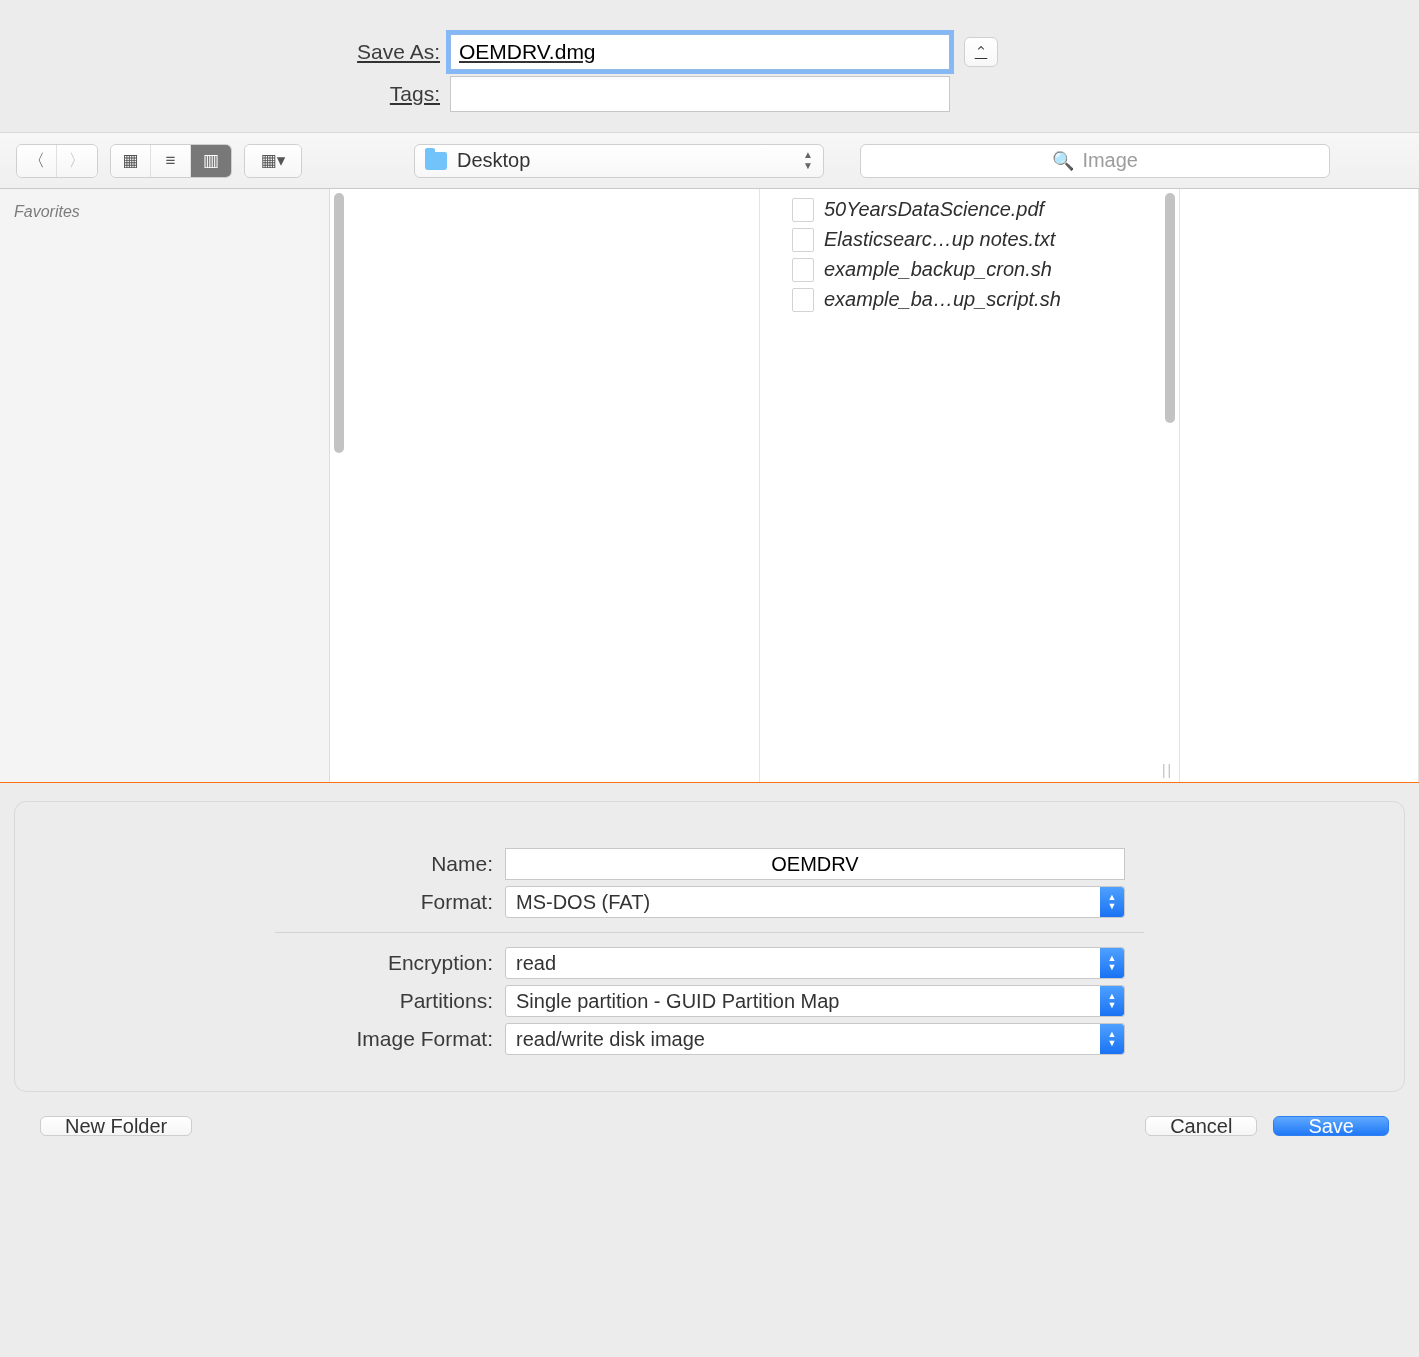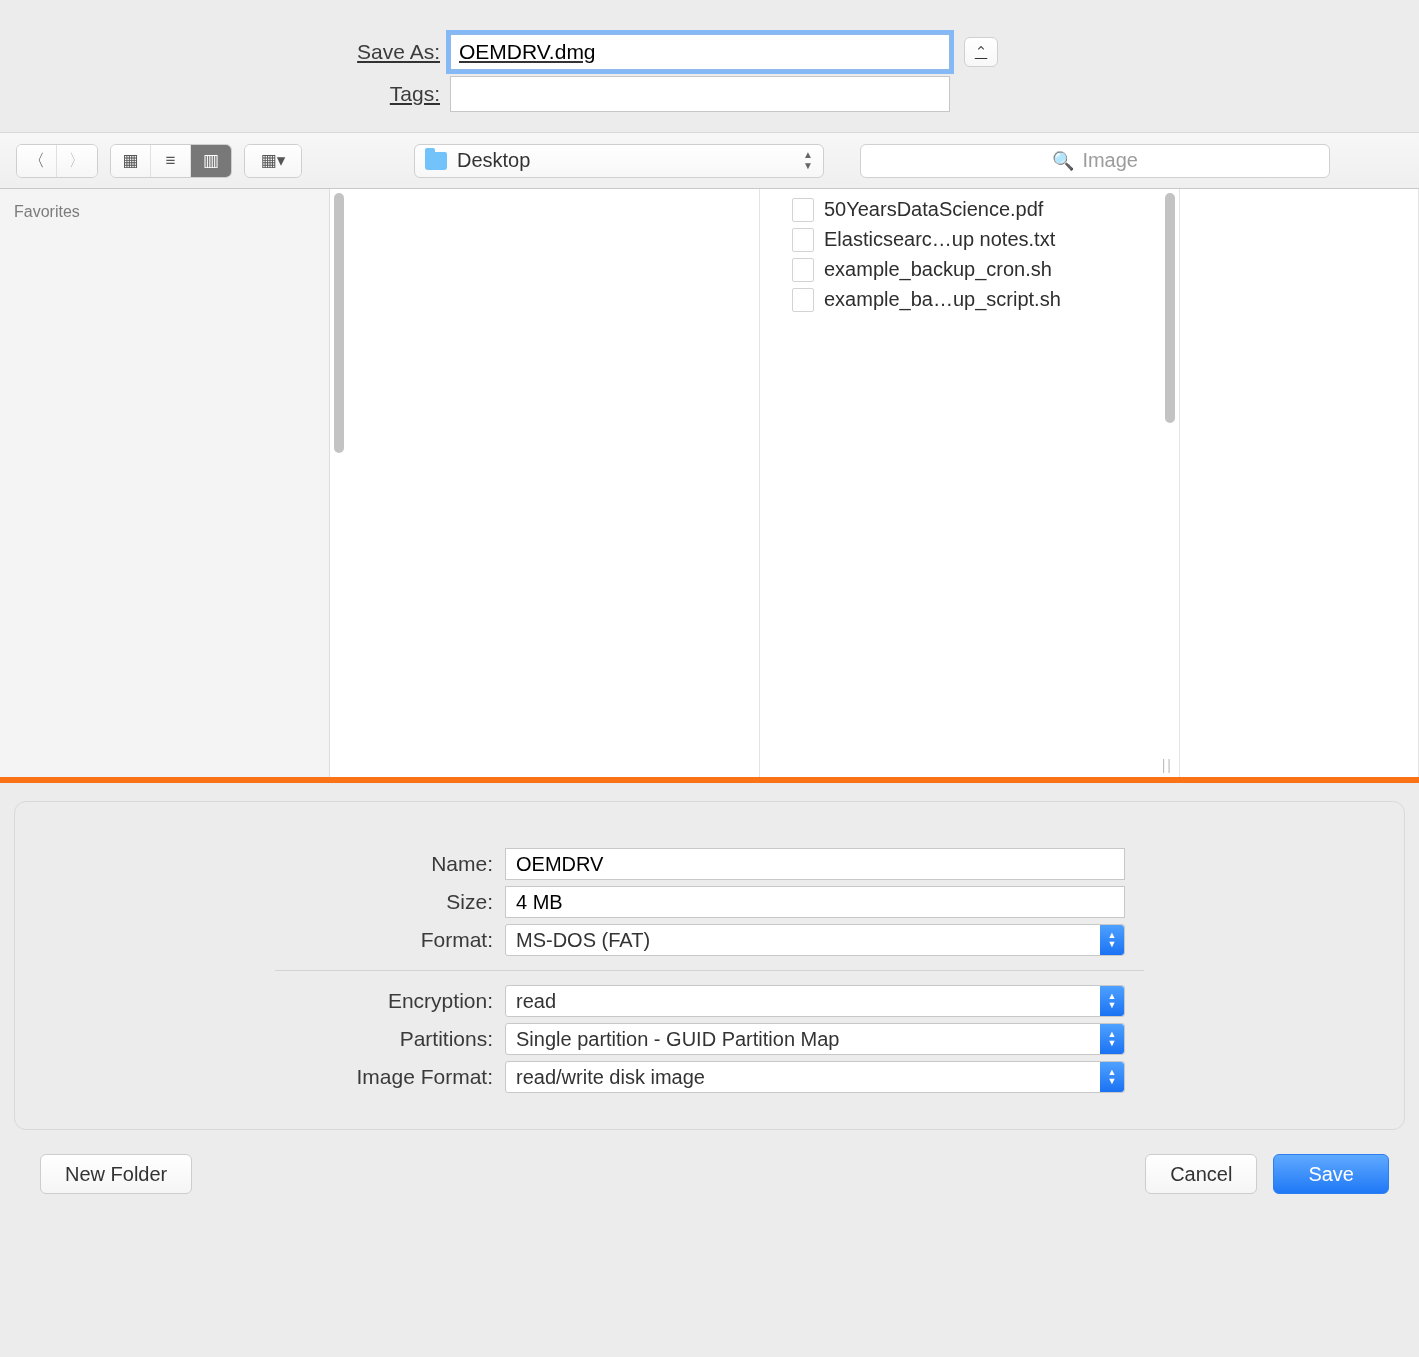--- a/index.html
+++ b/index.html
@@ -124,21 +124,22 @@
     font-size:20px;
     margin-left: 24px;
     max-width:470px;
   }
   .search-box .mag { margin-right:8px; font-size:18px; }
   
   .browser {
     height: 594px;
     background:#fff;
     display:flex;
-    border-bottom:6px solid #f97316;
+    border-bottom:1px solid #f97316;
+    font-style:italic;
   }
   .sidebar {
     width: 330px;
     background:#f5f4f5;
     border-right:1px solid #dcdcdc;
     padding: 14px 14px;
   }
   .sidebar-header {
     font-size: 16px; color:#7c7c7c; font-weight:500;
   }
@@ -188,20 +189,21 @@
     font-size:21px;
     color:#3a3a3a;
   }
   .opt-input {
     width: 620px;
     height: 32px;
     border:1px solid #c8c8c8;
     background:#fff;
     font-size:20px;
     padding: 0 10px;
+    text-align: center;
   }
   .opt-select {
     width: 620px;
     height: 32px;
     border:1px solid #c8c8c8;
     background:#fff;
     font-size:20px;
     padding: 0 10px;
     position:relative;
     display:flex;align-items:center;
@@ -220,21 +222,21 @@
     height:1px;background:#d3d3d3;
     margin: 14px 260px 14px 260px;
   }
   
   .footer {
     display:flex;
     align-items:center;
     padding: 24px 30px 0 40px;
   }
   .btn {
-    height: 40px;
+    height: 20px;
     padding: 0 24px;
     border:1px solid #cdcdcd;
     border-radius:6px;
     background: linear-gradient(#fff,#f5f5f5);
     font-size:20px;
     color:#333;
     display:flex;align-items:center;justify-content:center;text-align:center;
   }
   .btn.primary {
     background: linear-gradient(#5fa9ff,#1f78f6);
@@ -334,24 +336,20 @@
     </div>
     <div class="resize-handle">||</div>
   </div>
   <div class="col col3"></div>
 </div>
 
 <div class="options">
   <div class="opt-row">
     <div class="opt-label">Name:</div>
     <input class="opt-input" value="OEMDRV" style="">
-  </div>
-  <div class="opt-row">
-    <div class="opt-label">Size:</div>
-    <input class="opt-input" value="4 MB" style="">
   </div>
   <div class="opt-row">
     <div class="opt-label">Format:</div>
     <div class="opt-select">
       <span>MS-DOS (FAT)</span>
       <span class="sel-btn">
           <span>▲</span>
           <span>▼</span>
         </span>
     </div>

